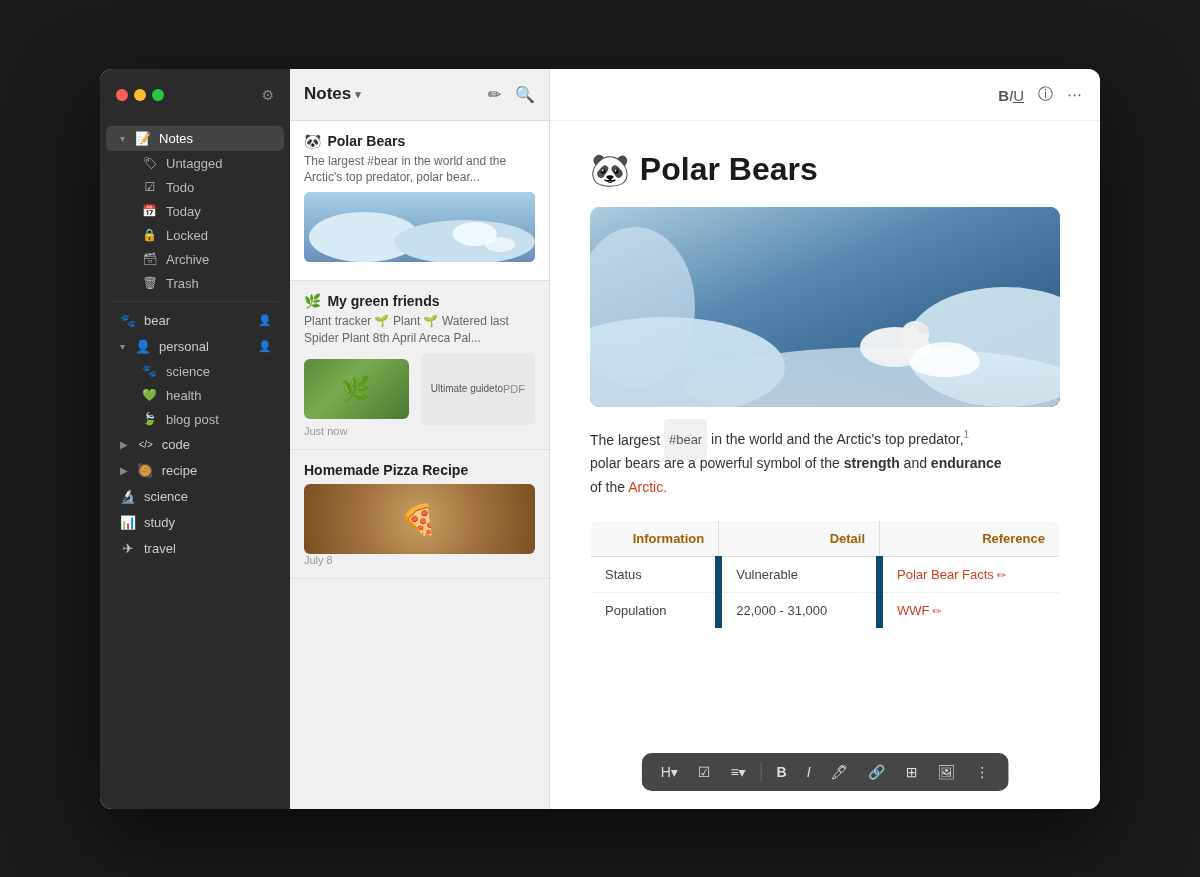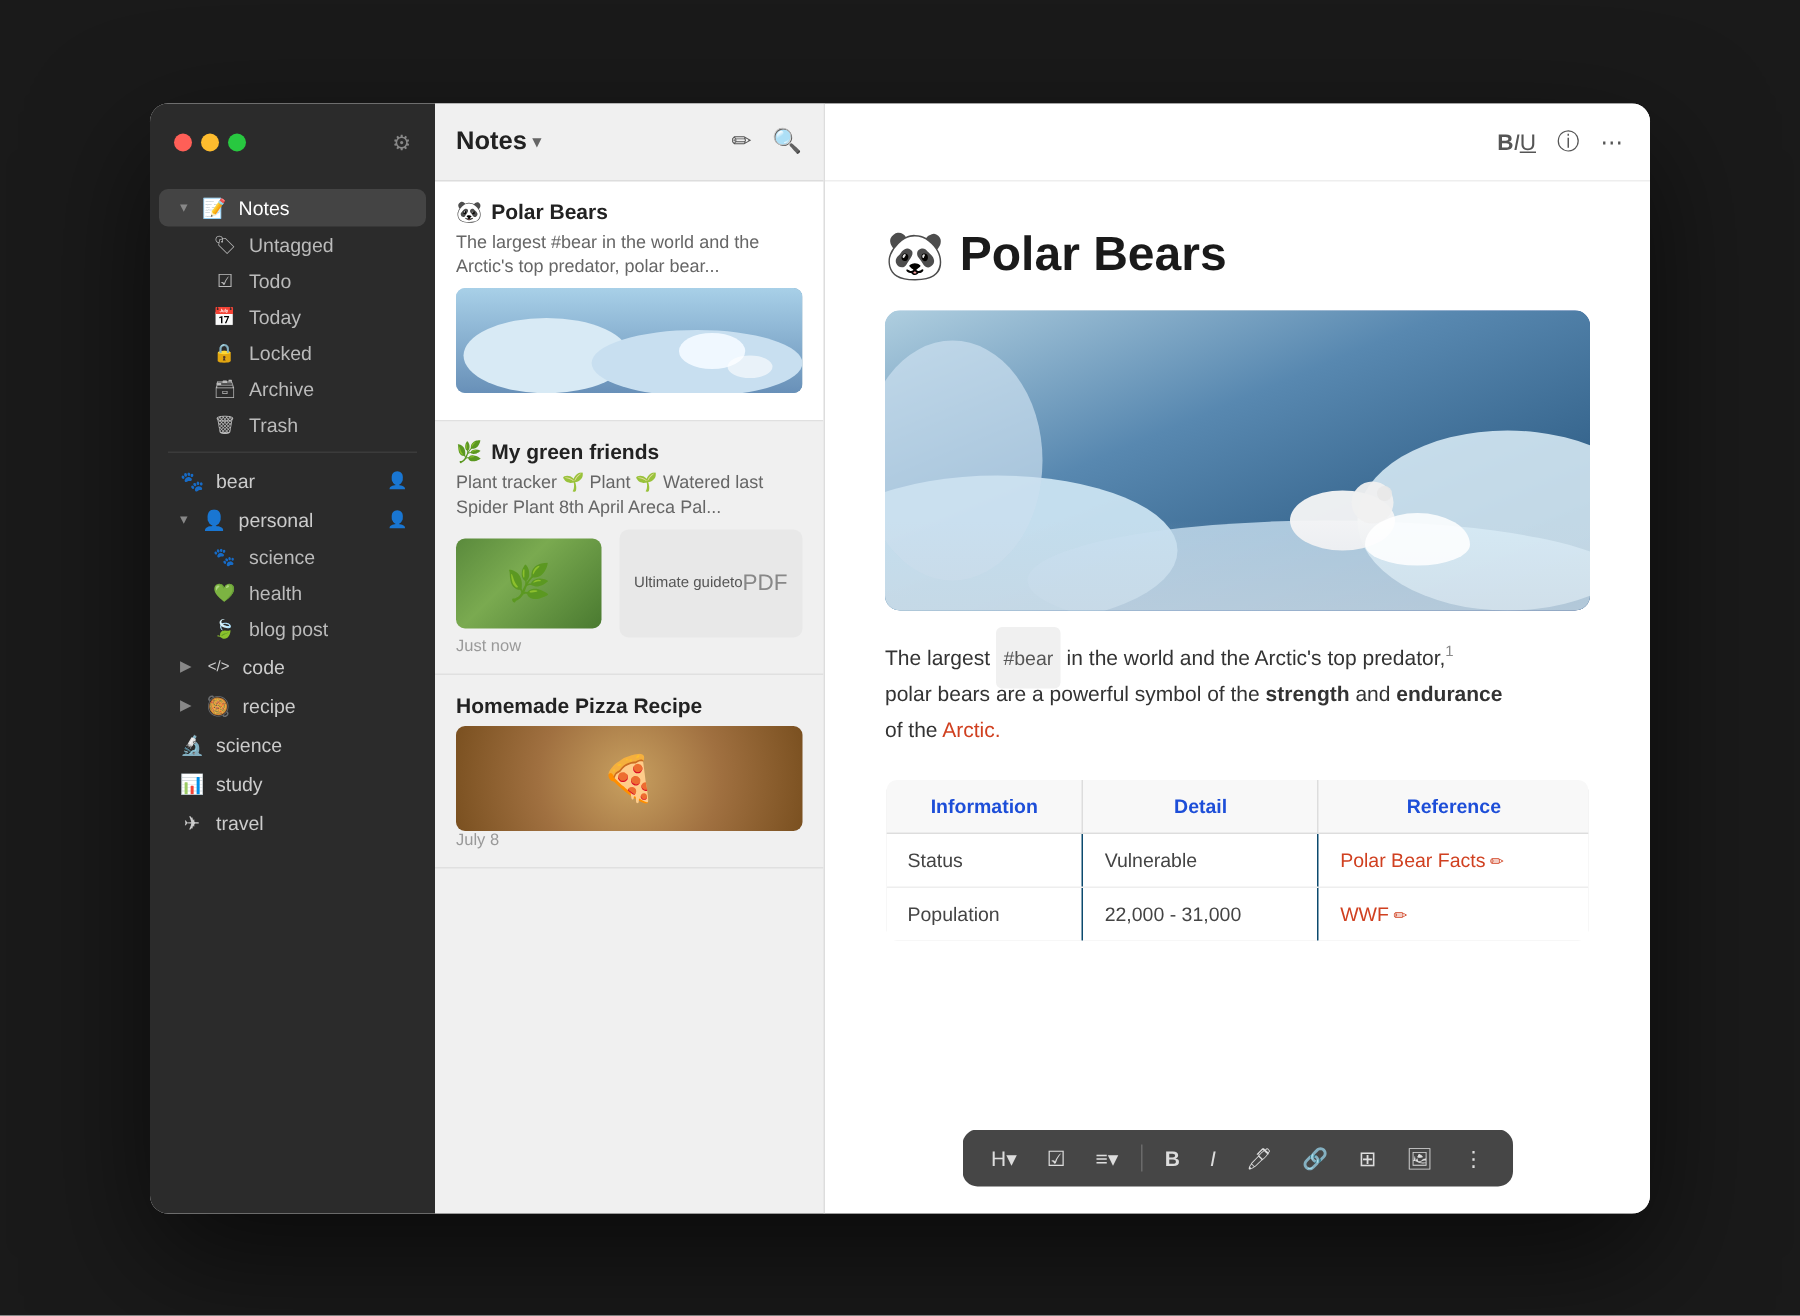--- a/index.html
+++ b/index.html
@@ -217,21 +217,21 @@
       display: inline-flex;
       align-items: center;
       background: #e8e8e8;
       border-radius: 6px;
       padding: 4px 10px;
       font-size: 10px;
       color: #555;
       float: right;
       margin-left: 6px;
     }
-    .note-card-pdf-badge .pdf-text { font-size: 15px; color: #888; }
+    .note-card-pdf-badge .pdf-text { font-size: 11px; color: #888; }
     .note-card-pizza-image {
       width: 100%;
       height: 70px;
       border-radius: 6px;
       overflow: hidden;
       margin-top: 6px;
       background: radial-gradient(circle, #c8a060 0%, #a07040 50%, #7a5020 100%);
       position: relative;
     }
     .note-card-pizza-image::after {
@@ -347,33 +347,33 @@
       border-collapse: collapse;
       border: 1px solid #ddd;
       border-radius: 8px;
       overflow: hidden;
       margin-top: 10px;
     }
     .content-table th {
       background: #f8f8f8;
       font-size: 13px;
       font-weight: 600;
-      color: #1d4ed8;
+      color: #a16207;
       padding: 10px 14px;
-      text-align: center;
+      text-align: right;
       border-bottom: 1px solid #ddd;
       border-right: 1px solid #ddd;
     }
     .content-table th:last-child { border-right: none; }
     .content-table td {
       font-size: 13px;
       color: #444;
       padding: 10px 14px;
       border-bottom: 1px solid #eee;
-      border-right: 1px solid #0c4a6e;
+      border-right: 7px solid #0c4a6e;
     }
     .content-table td:last-child { border-right: none; }
     .content-table tr:last-child td { border-bottom: none; }
     .content-table .ref-link { color: #d04020; text-decoration: none; margin-top: 36px; }
     .content-table .edit-icon { font-size: 11px; color: #d04020; margin-left: 3px; }
     
     .content-toolbar {
       position: absolute;
       bottom: 18px;
       left: 50%;

